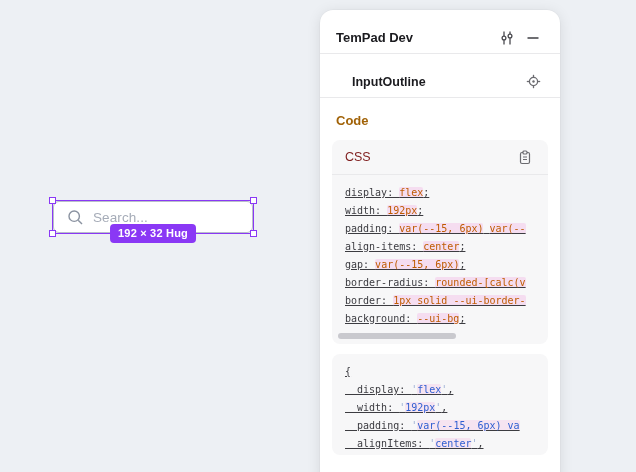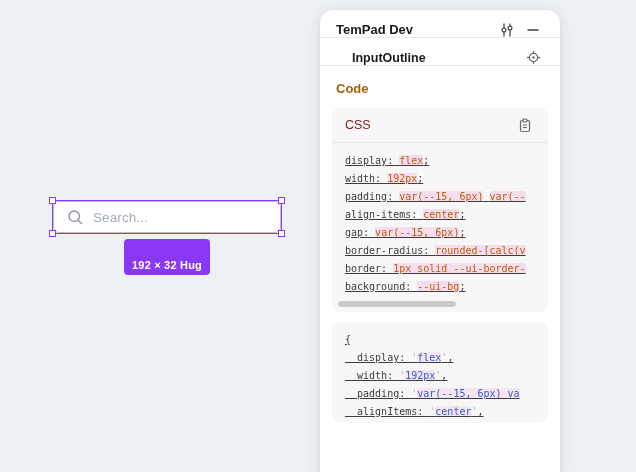--- a/index.html
+++ b/index.html
@@ -7,21 +7,21 @@
   body {
     background: #edf0f4;
     font-family: "Liberation Sans", sans-serif;
     position: relative;
   }
 
   
   .component-wrap {
     position: absolute;
     left: 53px; top: 201px;
-    width: 228px; height: 32px;
+    width: 200px; height: 32px;
   }
   .search-box {
     position: absolute; inset: 0;
     background: #ffffff;
     border: 1px solid #b9bfc9;
     border-radius: 6px;
     display: flex; align-items: center;
     padding-left: 13px; gap: 9px;
   }
   .search-placeholder {
@@ -34,38 +34,38 @@
   }
   .handle {
     position: absolute; width: 7px; height: 7px;
     background: #ffffff; border: 1px solid var(--accent);
   }
   .handle.tl { left: -4px; top: -4px; }
   .handle.tr { right: -4px; top: -4px; }
   .handle.bl { left: -4px; bottom: -4px; }
   .handle.br { right: -4px; bottom: -4px; }
   .size-badge {
-    position: absolute; top: 38px; left: 50%;
+    position: absolute; top: 23px; left: 50%;
     transform: translateX(-50%);
     background: var(--accent);
     color: #ffffff; font-size: 11px; font-weight: bold;
-    padding: 20px 8px 4px; border-radius: 4px;
+    padding: 3px 8px 4px; border-radius: 4px;
     white-space: nowrap; letter-spacing: 0.2px;
   }
 
   
   .panel {
     position: absolute; left: 320px; top: 10px;
     width: 240px; height: 478px;
     background: #ffffff;
     border-radius: 13px;
     box-shadow: 0 2px 14px rgba(0,0,0,0.10), 0 0 0 0.5px rgba(0,0,0,0.04);
   }
   .panel-header, .panel-row {
-    height: 28px; display: flex; align-items: center;
+    height: 44px; display: flex; align-items: center;
     padding: 12px 14px 0 16px;
     border-bottom: 1px solid #e9e9eb;
   }
   .panel-title { font-size: 13px; font-weight: bold; color: #1b1b1f; flex: 1; }
   .row-title { font-size: 12.5px; font-weight: bold; color: #1b1b1f; flex: 1; margin-left: 16px; }
   .hicon { display: flex; align-items: center; justify-content: center; width: 26px; height: 26px; cursor: pointer; }
   .section-title { font-size: 13px; font-weight: bold; color: #a16207; padding: 15px 16px 12px; }
 
   .code-block {
     margin: 0 12px 10px;

